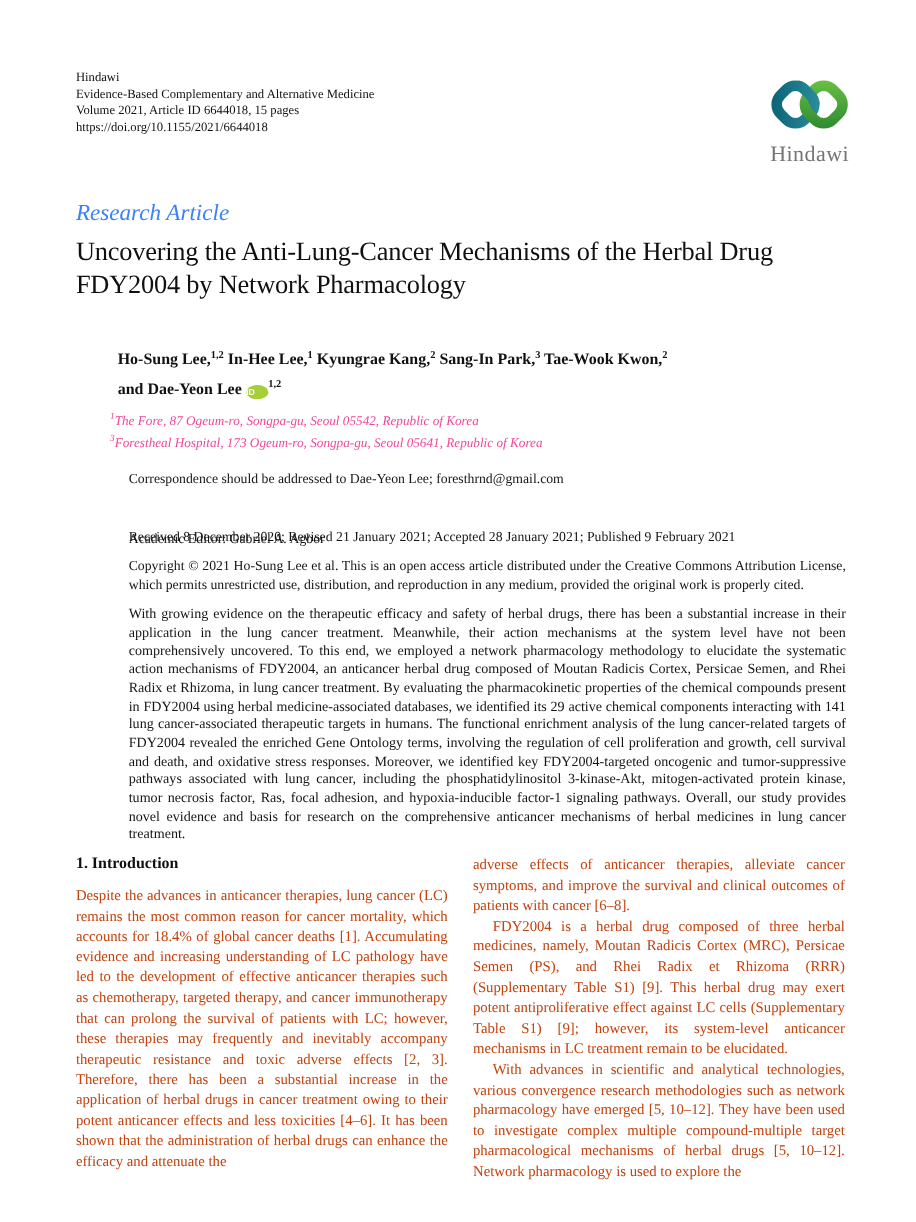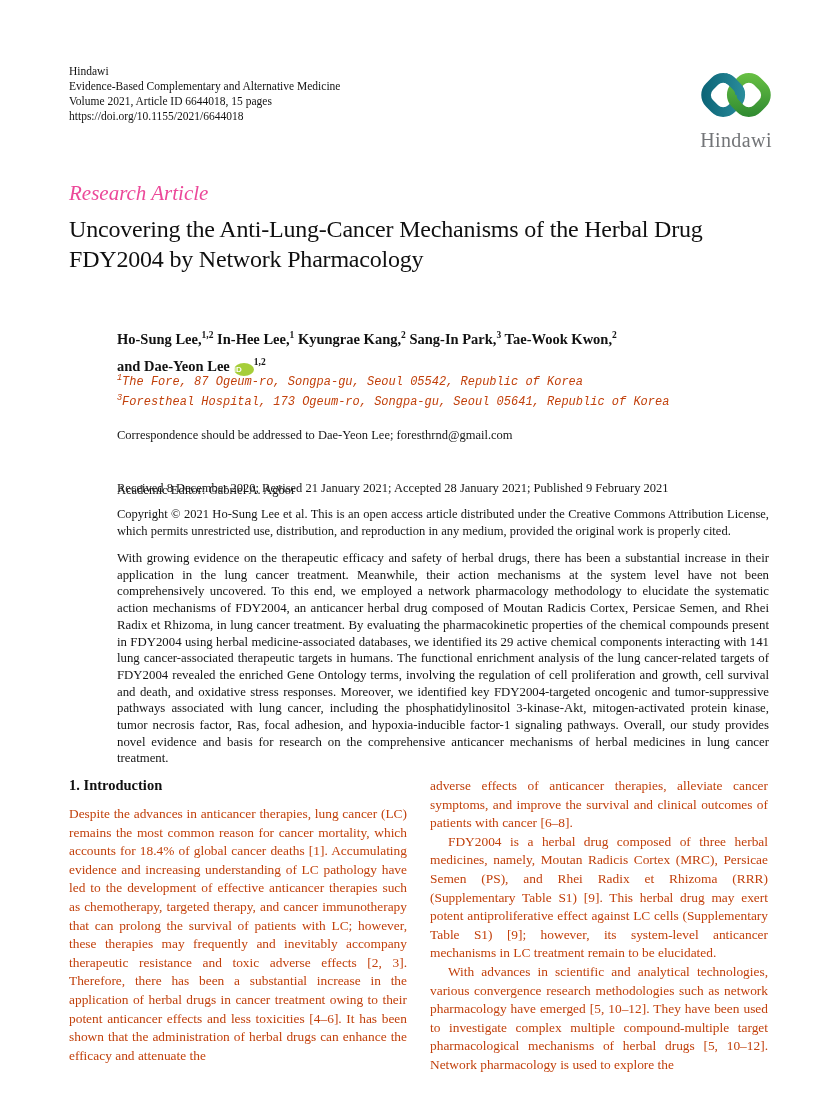--- a/index.html
+++ b/index.html
@@ -24,42 +24,42 @@
     text-align:center;
   }
   .logo-block svg { display:block; margin:0 auto; }
   .logo-wordmark {
     font-family:"Liberation Serif","DejaVu Serif",serif;
     font-size:20px; color:#737578; letter-spacing:0.4px; margin-top:1px;
   }
   
   .article-type {
     position:absolute; left:69px; top:181px;
-    font-style:italic; font-size:21px; color:#ec4899;
+    font-style:italic; font-size:21px; color:#3b82f6;
   }
   .article-title {
     position:absolute; left:69px; top:214px; width:702px;
     font-size:24px; font-weight:normal; line-height:30px; color:#101010;
     letter-spacing:-0.2px;
   }
   
   .authors {
-    position:absolute; left:117px; top:312px; width:648px;
-    font-size:14.5px; font-weight:bold; line-height:23px; color:#111;margin-top:12px;
+    position:absolute; left:107px; top:312px; width:648px;
+    font-size:14.5px; font-weight:bold; line-height:23px; color:#111;
   }
   .authors sup { font-size:9.5px; font-weight:bold; }
   .orcid {
     display:inline-block; width:20px; height:13px; border-radius:50%;
     color:#fff; font-family:"Liberation Sans","DejaVu Sans",sans-serif;
     font-size:8px; font-weight:bold; line-height:13px; text-align:left;
     vertical-align:-1px; margin-left:4px;
   }
   .affiliations {
-    position:absolute; left:117px; top:371px; width:648px;
-    font-style:italic; font-size:12px; line-height:15.5px; color:#c2410c;font-family:Liberation Mono, monospace;
+    position:absolute; left:100px; top:371px; width:648px;
+    font-style:italic; font-size:12px; line-height:15.5px; color:#ec4899;
   }
   .affiliations sup { font-size:8.5px; }
   .meta-line { position:absolute; left:117px; width:652px; font-size:12.5px; color:#151515; }
   .correspondence { top:428px; }
   .correspondence .email { color:#151515; text-decoration:none; }
   .dates { top:456px;margin-top:25px; }
   .editor { top:483px; }
   .copyright { top:506px; line-height:17px; text-align:justify; }
   .abstract {
     position:absolute; left:117px; top:550px; width:652px;

